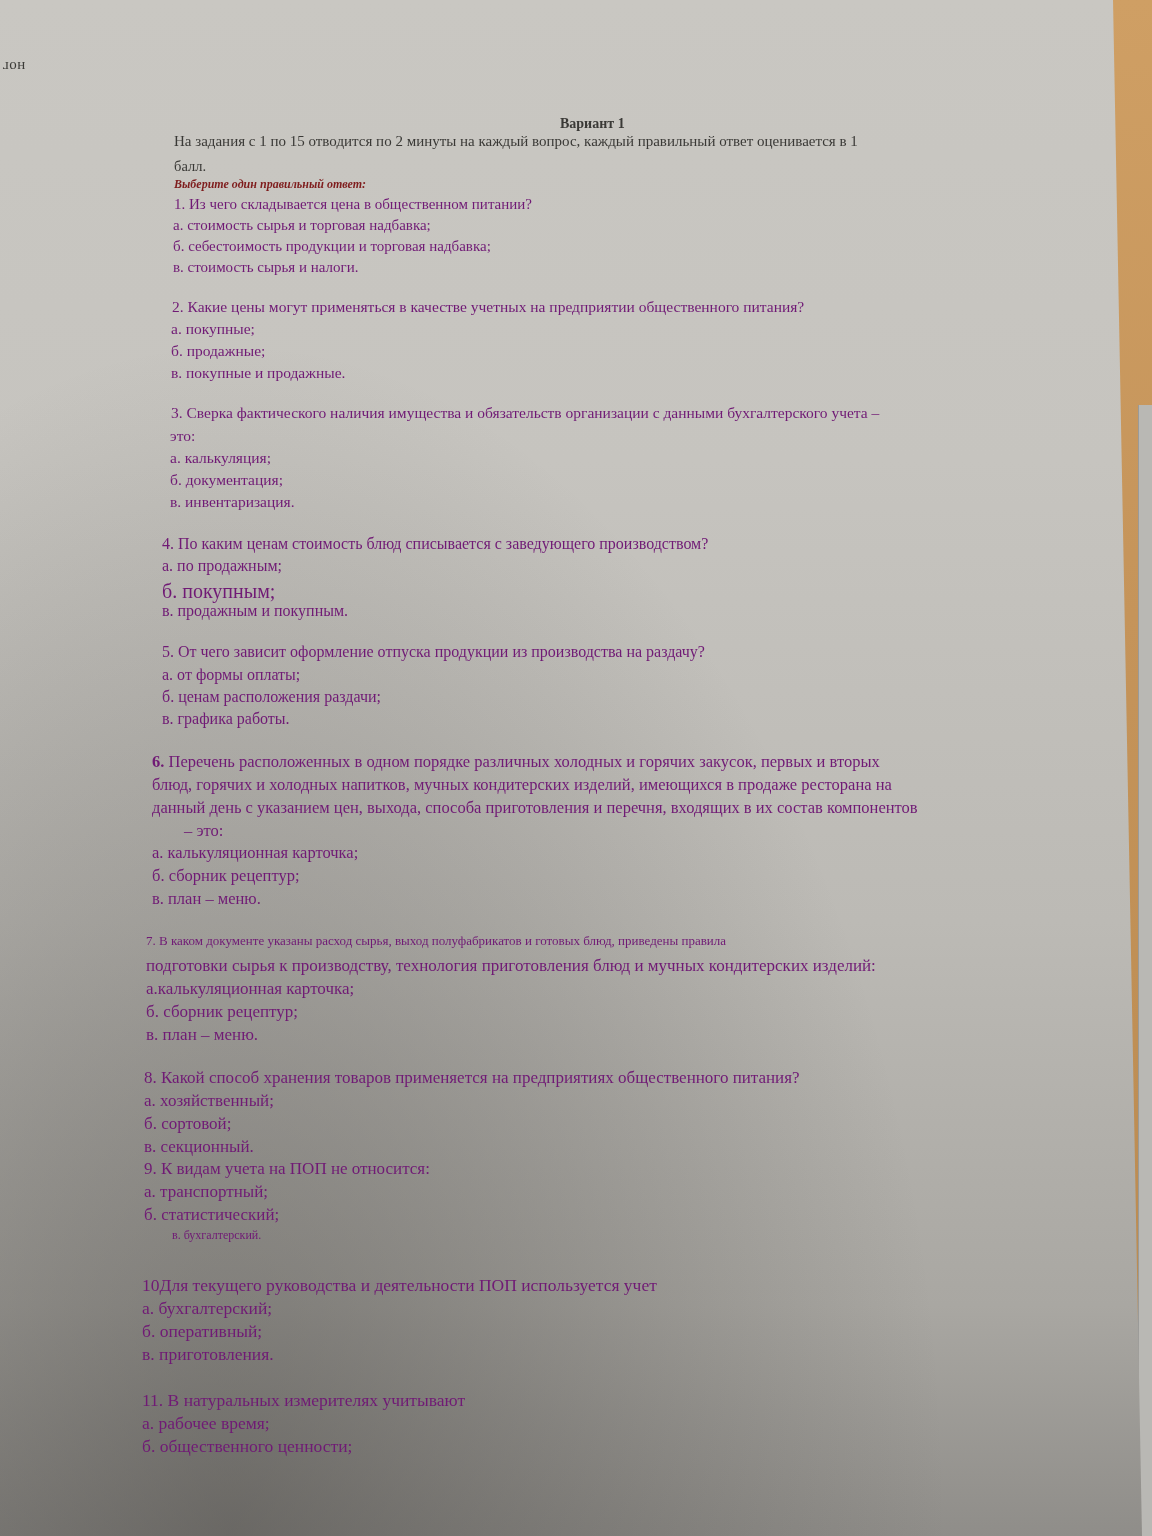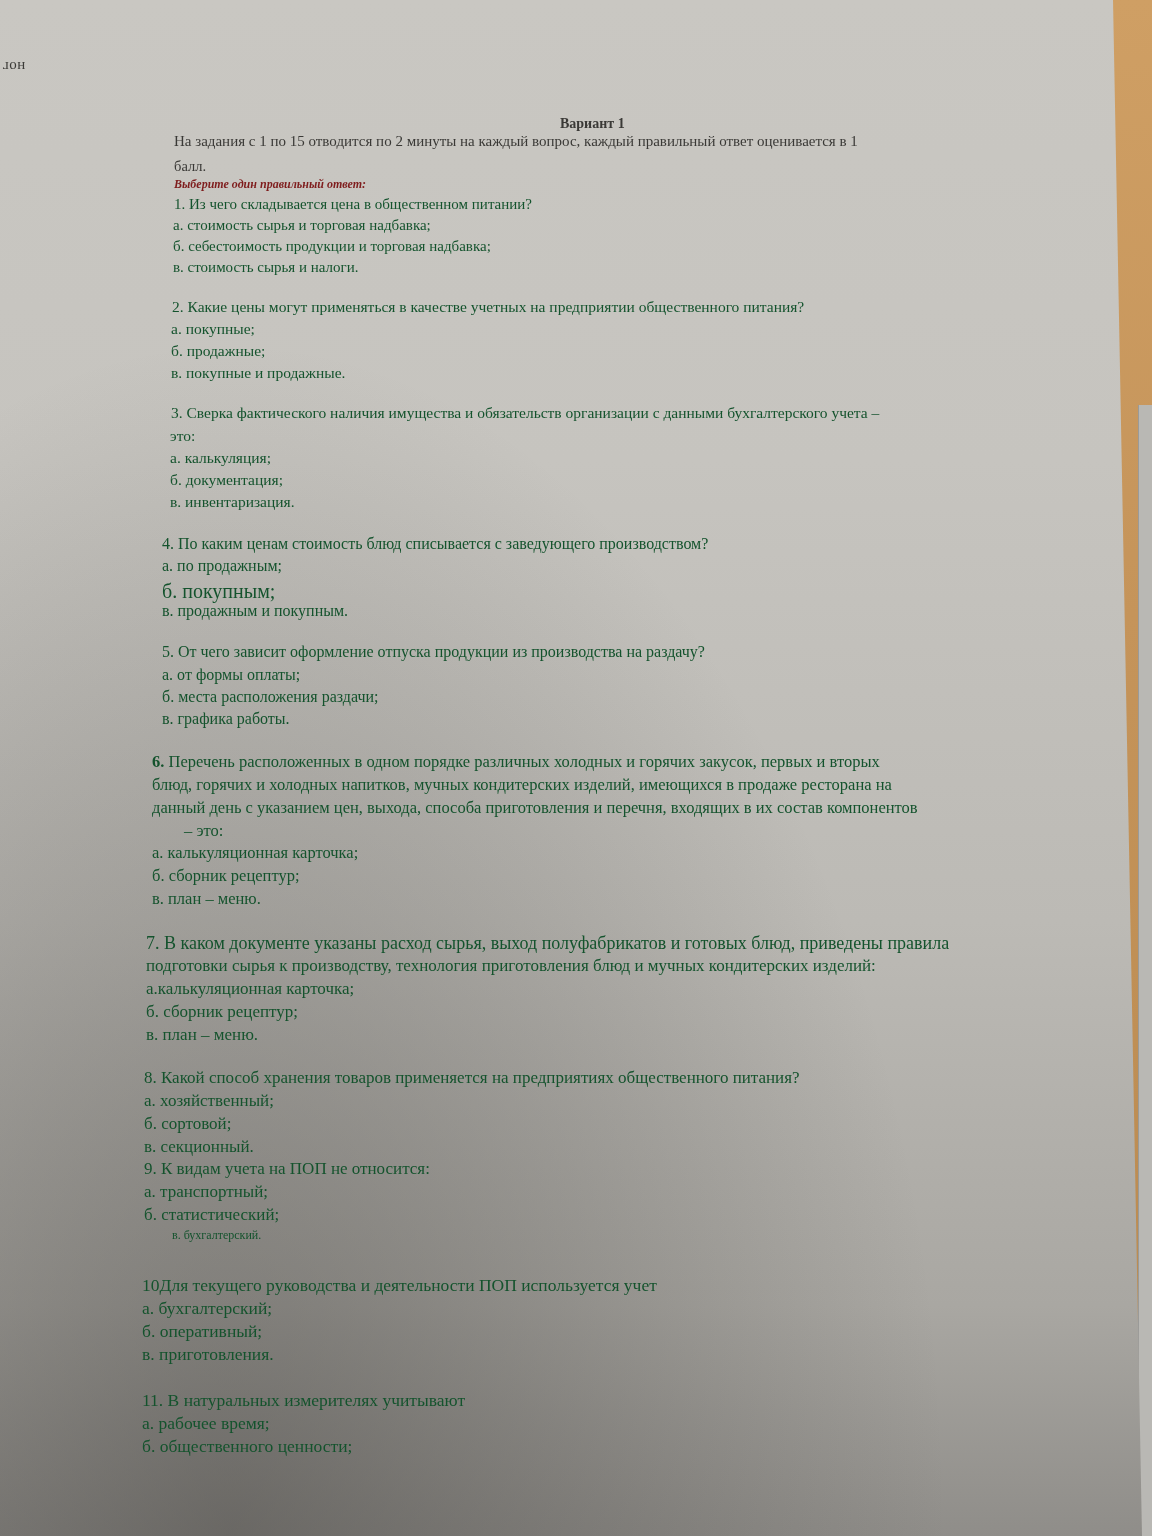--- a/index.html
+++ b/index.html
@@ -74,21 +74,21 @@
     .title {
       position: absolute;
       left: 560px; top: 116px;
       font-size: 14px;
       font-weight: bold;
       color: #3a3936;
     }
     .line {
       position: absolute;
       white-space: nowrap;
-      color: #14532d;
+      color: #701a75;
       transform-origin: left center;
     }
     .bold-italic { font-weight: bold; font-style: italic; }
     .bold-num { font-weight: bold; }
   </style>
 </head>
 <body>
 
 <div class="desk"></div>
 <div class="under-sheet-left"></div>
@@ -131,36 +131,36 @@
   <div>
     <div class="line" style="left:162px; top:535px; font-size:16px;">4. По каким ценам стоимость блюд списывается с заведующего производством?</div>
     <div class="line" style="left:162px; top:557px; font-size:16px;">а. по продажным;</div>
     <div class="line" style="left:162px; top:580px; font-size:20px;">б. покупным;</div>
     <div class="line" style="left:162px; top:602px; font-size:16px;">в. продажным и покупным.</div>
   </div>
 
   <div>
     <div class="line" style="left:162px; top:643px; font-size:16px;">5. От чего зависит оформление отпуска продукции из производства на раздачу?</div>
     <div class="line" style="left:162px; top:666px; font-size:16px;">а. от формы оплаты;</div>
-    <div class="line" style="left:162px; top:688px; font-size:16px;">б. места расположения раздачи;</div>
+    <div class="line" style="left:162px; top:688px; font-size:16px;">б. ценам расположения раздачи;</div>
     <div class="line" style="left:162px; top:710px; font-size:16px;">в. графика работы.</div>
   </div>
 
   <div>
     <div class="line" style="left:152px; top:752px; font-size:16.5px;"><span class="bold-num">6.</span><span> Перечень расположенных в одном порядке различных холодных и горячих закусок, первых и вторых</span></div>
     <div class="line" style="left:152px; top:775px; font-size:16.5px;">блюд, горячих и холодных напитков, мучных кондитерских изделий, имеющихся в продаже ресторана на</div>
     <div class="line" style="left:152px; top:798px; font-size:16.5px;">данный день с указанием цен, выхода, способа приготовления и перечня, входящих в их состав компонентов</div>
     <div class="line" style="left:152px; top:821px; font-size:16.5px;margin-left:32px;">– это:</div>
     <div class="line" style="left:152px; top:843px; font-size:16.5px;">а. калькуляционная карточка;</div>
     <div class="line" style="left:152px; top:866px; font-size:16.5px;">б. сборник рецептур;</div>
     <div class="line" style="left:152px; top:889px; font-size:16.5px;">в. план – меню.</div>
   </div>
 
   <div>
-    <div class="line" style="left:146px; top:933px; font-size:18px;">7. В каком документе указаны расход сырья, выход полуфабрикатов и готовых блюд, приведены правила</div>
+    <div class="line" style="left:146px; top:933px; font-size:13px;">7. В каком документе указаны расход сырья, выход полуфабрикатов и готовых блюд, приведены правила</div>
     <div class="line" style="left:146px; top:956px; font-size:17px;">подготовки сырья к производству, технология приготовления блюд и мучных кондитерских изделий:</div>
     <div class="line" style="left:146px; top:979px; font-size:17px;">а.калькуляционная карточка;</div>
     <div class="line" style="left:146px; top:1002px; font-size:17px;">б. сборник рецептур;</div>
     <div class="line" style="left:146px; top:1025px; font-size:17px;">в. план – меню.</div>
   </div>
 
   <div>
     <div class="line" style="left:144px; top:1068px; font-size:17px;">8. Какой способ хранения товаров применяется на предприятиях общественного питания?</div>
     <div class="line" style="left:144px; top:1091px; font-size:17px;">а. хозяйственный;</div>
     <div class="line" style="left:144px; top:1114px; font-size:17px;">б. сортовой;</div>

